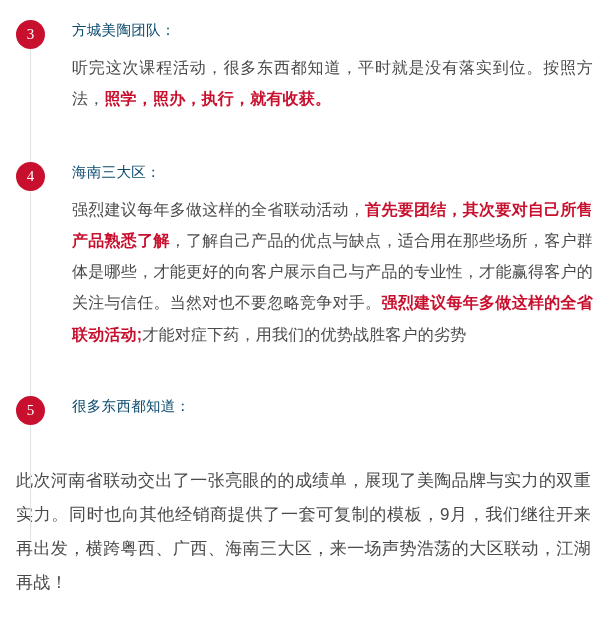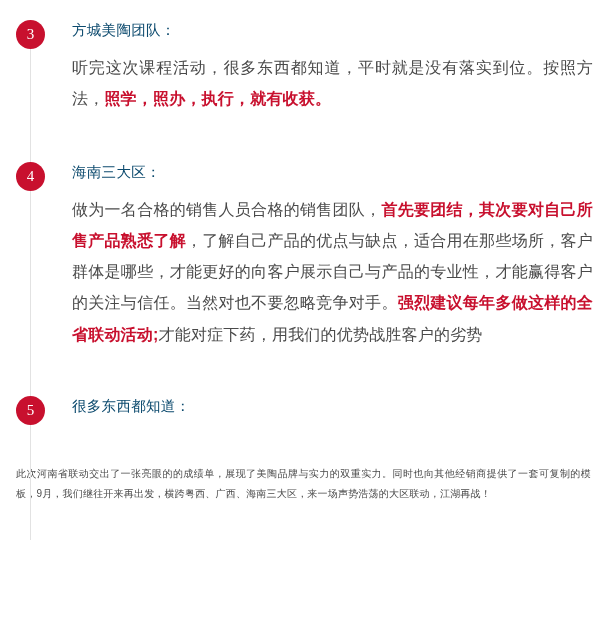--- a/index.html
+++ b/index.html
@@ -71,21 +71,21 @@
     font-weight: bold;
   }
   
   #entry-3 { margin-top: 20px; }
   #entry-4 { margin-top: 48px; }
   #entry-5 { margin-top: 46px; }
 
   .closing {
     margin-top: 46px;
     padding: 0 14px 0 16px;
-    font-size: 10px;
+    font-size: 17px;
     line-height: 2.0;
     color: #4a4a4a;
     text-align: justify;
     letter-spacing: 0.2px;
   }
 </style>
 </head>
 <body>
 
 <div class="page">
@@ -97,21 +97,21 @@
     <div class="entry-title">方城美陶团队：</div>
     <div class="entry-body">
       <span>听完这次课程活动，很多东西都知道，平时就是没有落实到位。按照方法，</span><span class="hl">照学，照办，执行，就有收获。</span>
     </div>
   </div>
 
   <div class="entry" id="entry-4">
     <div class="badge">4</div>
     <div class="entry-title">海南三大区：</div>
     <div class="entry-body">
-      <span>做为一名合格的销售人员合格的销售团队，</span><span class="hl">首先要团结，其次要对自己所售产品熟悉了解</span><span>，了解自己产品的优点与缺点，适合用在那些场所，客户群体是哪些，才能更好的向客户展示自己与产品的专业性，才能赢得客户的关注与信任。当然对也不要忽略竞争对手。</span><span class="hl">强烈建议每年多做这样的全省联动活动;</span><span>才能对症下药，用我们的优势战胜客户的劣势</span>
+      <span>强烈建议每年多做这样的全省联动活动，</span><span class="hl">首先要团结，其次要对自己所售产品熟悉了解</span><span>，了解自己产品的优点与缺点，适合用在那些场所，客户群体是哪些，才能更好的向客户展示自己与产品的专业性，才能赢得客户的关注与信任。当然对也不要忽略竞争对手。</span><span class="hl">强烈建议每年多做这样的全省联动活动;</span><span>才能对症下药，用我们的优势战胜客户的劣势</span>
     </div>
   </div>
 
   <div class="entry" id="entry-5">
     <div class="badge">5</div>
     <div class="entry-title">很多东西都知道：</div>
   </div>
 
   <div class="closing">此次河南省联动交出了一张亮眼的的成绩单，展现了美陶品牌与实力的双重实力。同时也向其他经销商提供了一套可复制的模板，9月，我们继往开来再出发，横跨粤西、广西、海南三大区，来一场声势浩荡的大区联动，江湖再战！</div>
 

